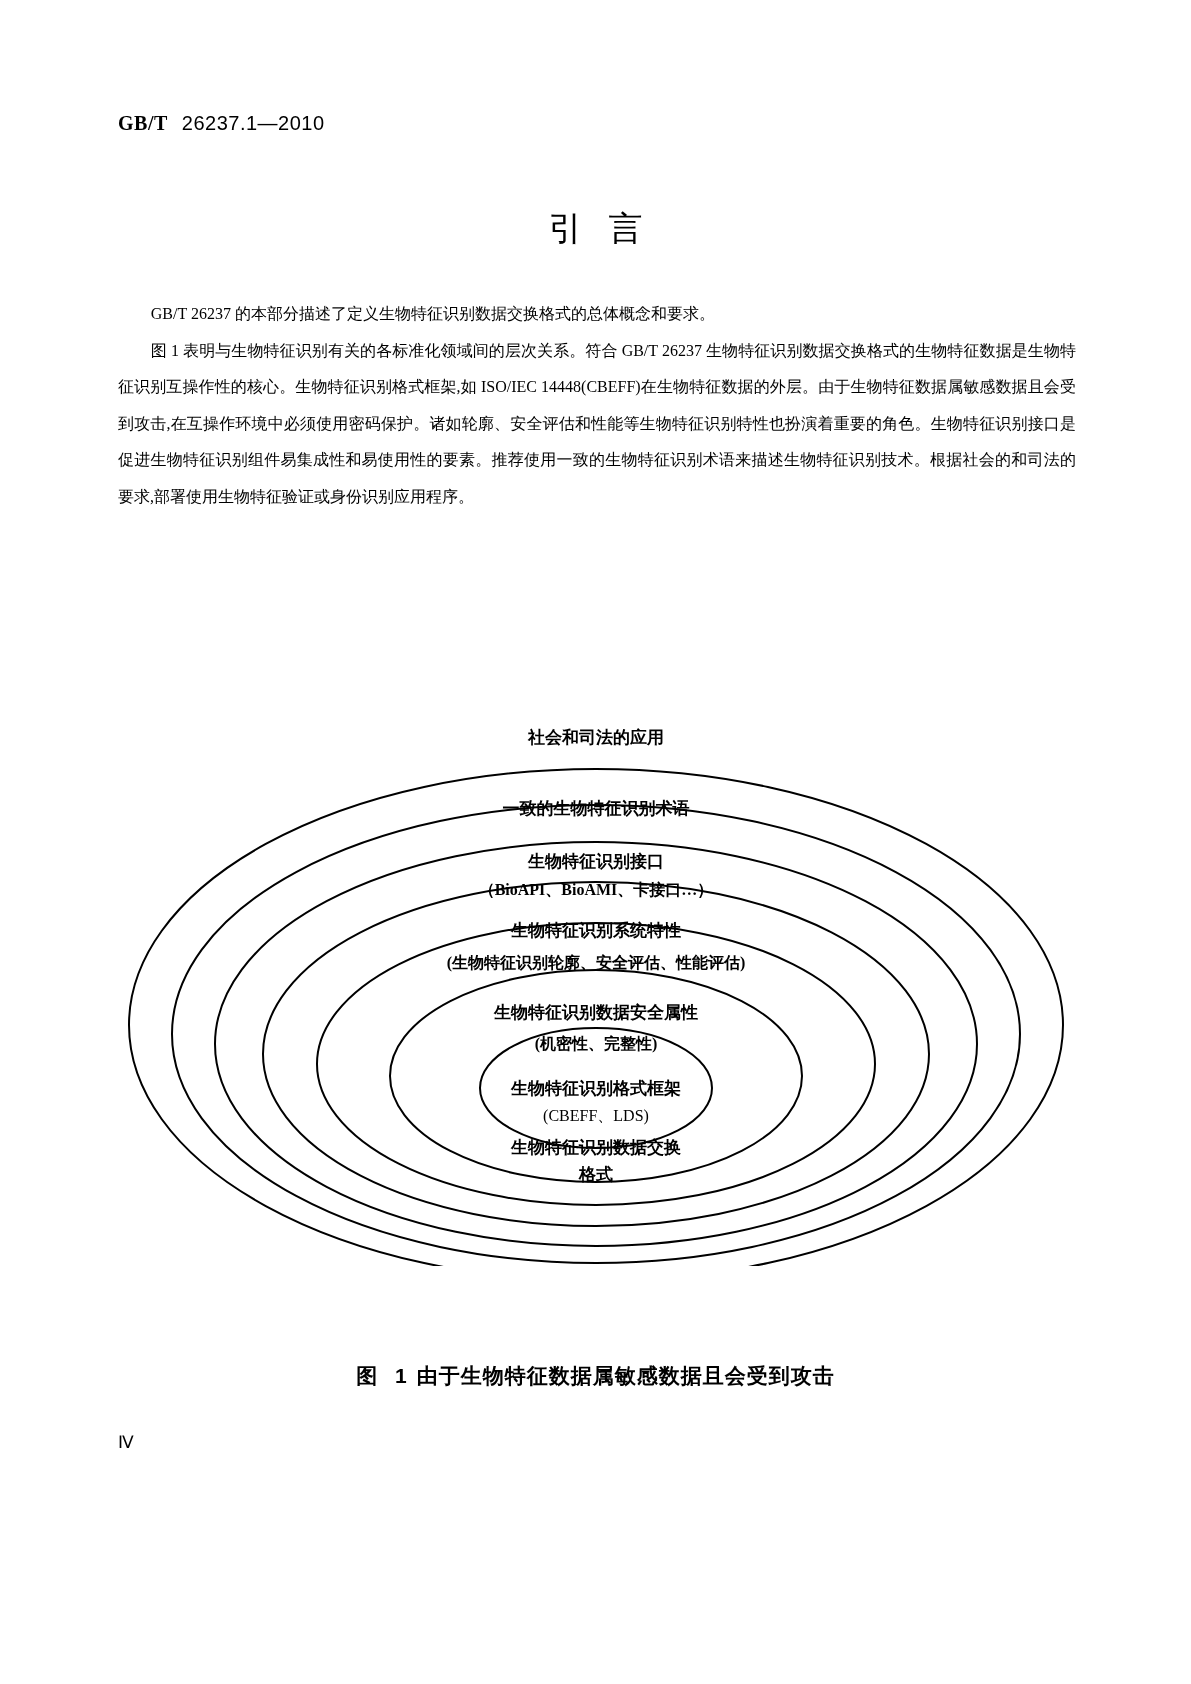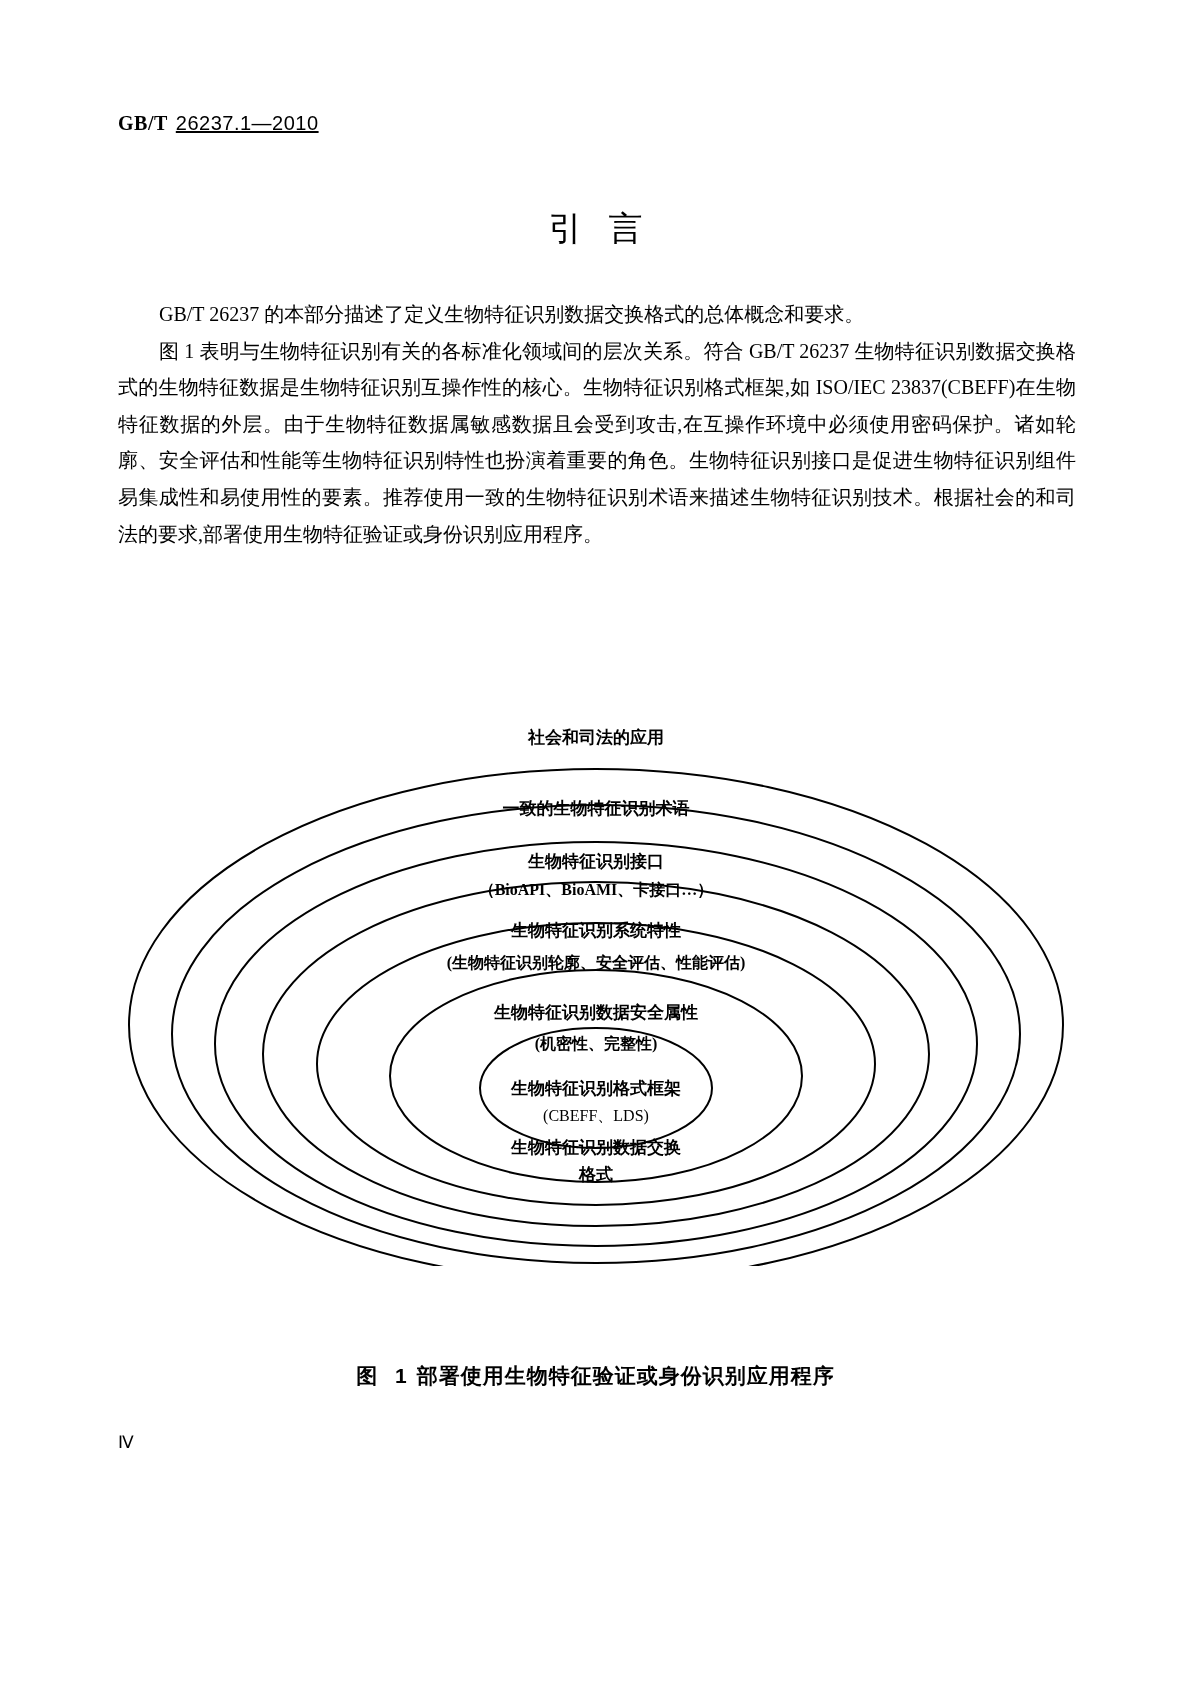--- a/index.html
+++ b/index.html
@@ -30,22 +30,21 @@
     white-space: nowrap;
   }
   .running-header .gbt {
     font-family: "Liberation Serif", serif;
     font-weight: bold;
     text-align: center;
   }
   .running-header .num {
     font-family: "Liberation Sans", sans-serif;
     font-weight: 400;
-    margin-left: 8px;
-    text-decoration: underline;
+    margin-left: 14px;
   }
 
   
   .section-title {
     position: absolute;
     left: 0;
     top: 206px;
     width: 1191px;
     text-align: center;
     font-family: "Liberation Sans", "DejaVu Sans", sans-serif;
@@ -54,21 +53,21 @@
     letter-spacing: 26px;
     text-indent: 26px;
   }
 
   
   .body-text {
     position: absolute;
     left: 118px;
     top: 296px;
     width: 958px;
-    font-size: 20px;
+    font-size: 16px;
     line-height: 36.6px;
     text-align: justify;
     text-justify: inter-ideograph;
   }
   .body-text p {
     margin: 0;
     text-indent: 2.05em;
     text-align: justify;
   }
 
@@ -130,21 +129,21 @@
 <div class="page">
 
   <div class="running-header">
     <span class="gbt">GB/T</span><span class="num">26237.1—2010</span>
   </div>
 
   <div class="section-title">引言</div>
 
   <div class="body-text">
     <p>GB/T 26237 的本部分描述了定义生物特征识别数据交换格式的总体概念和要求。</p>
-    <p>图 1 表明与生物特征识别有关的各标准化领域间的层次关系。符合 GB/T 26237 生物特征识别数据交换格式的生物特征数据是生物特征识别互操作性的核心。生物特征识别格式框架,如 ISO/IEC 23837(CBEFF)在生物特征数据的外层。由于生物特征数据属敏感数据且会受到攻击,在互操作环境中必须使用密码保护。诸如轮廓、安全评估和性能等生物特征识别特性也扮演着重要的角色。生物特征识别接口是促进生物特征识别组件易集成性和易使用性的要素。推荐使用一致的生物特征识别术语来描述生物特征识别技术。根据社会的和司法的要求,部署使用生物特征验证或身份识别应用程序。</p>
+    <p>图 1 表明与生物特征识别有关的各标准化领域间的层次关系。符合 GB/T 26237 生物特征识别数据交换格式的生物特征数据是生物特征识别互操作性的核心。生物特征识别格式框架,如 ISO/IEC 14448(CBEFF)在生物特征数据的外层。由于生物特征数据属敏感数据且会受到攻击,在互操作环境中必须使用密码保护。诸如轮廓、安全评估和性能等生物特征识别特性也扮演着重要的角色。生物特征识别接口是促进生物特征识别组件易集成性和易使用性的要素。推荐使用一致的生物特征识别术语来描述生物特征识别技术。根据社会的和司法的要求,部署使用生物特征验证或身份识别应用程序。</p>
   </div>
 
   <div class="figure">
     <svg width="1191" height="580" viewBox="0 0 1191 580" xmlns="http://www.w3.org/2000/svg">
 
       <ellipse class="ellipse-shape" cx="596" cy="339" rx="467" ry="256"></ellipse>
       <ellipse class="ellipse-shape" cx="596" cy="348" rx="424" ry="229"></ellipse>
       <ellipse class="ellipse-shape" cx="596" cy="358" rx="381" ry="202"></ellipse>
       <ellipse class="ellipse-shape" cx="596" cy="368" rx="333" ry="172"></ellipse>
       <ellipse class="ellipse-shape" cx="596" cy="378" rx="279" ry="141"></ellipse>
@@ -166,18 +165,18 @@
 
       <text class="fig-label l1" x="596" y="408">生物特征识别格式框架</text>
       <text class="fig-label sub mono-ish" x="596" y="435">(CBEFF、LDS)</text>
 
       <text class="fig-label l1" x="596" y="467">生物特征识别数据交换</text>
       <text class="fig-label l1" x="596" y="494">格式</text>
     </svg>
   </div>
 
   <div class="figure-caption">
-    <span class="fig-no">图 1</span><span>部署使用生物特征验证或身份识别应用程序</span>
+    <span class="fig-no">图 1</span><span>由于生物特征数据属敏感数据且会受到攻击</span>
   </div>
 
   <div class="page-number">Ⅳ</div>
 
 </div>
 
 </body></html>

